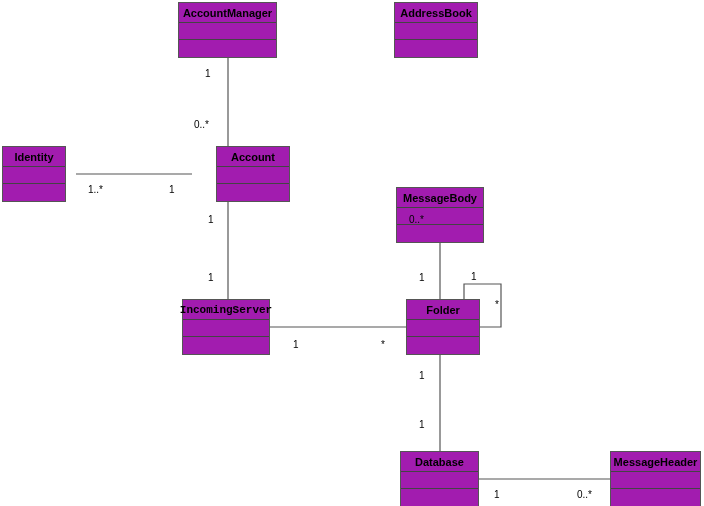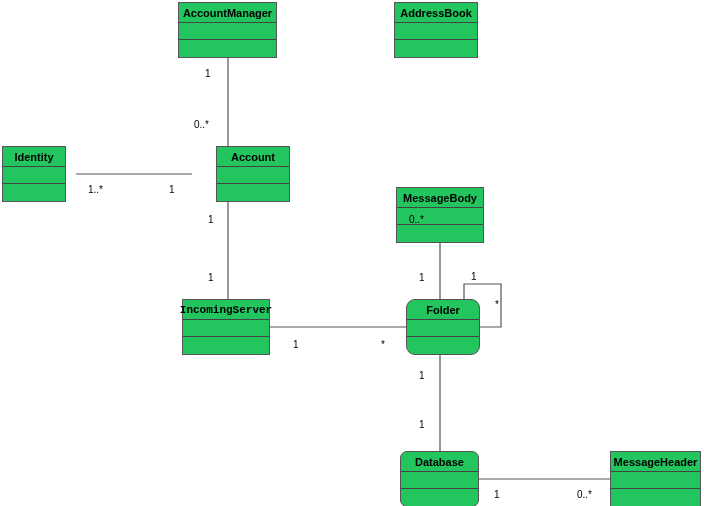--- a/index.html
+++ b/index.html
@@ -20,21 +20,21 @@
     left: 0;
     top: 0;
     width: 704px;
     height: 506px;
     pointer-events: none;
   }
   .uml-class {
     position: absolute;
     box-sizing: border-box;
     border: 1px solid #555555;
-    background: #22c55e;
+    background: #a21caf;
     z-index: 5;
   }
   .uml-name-compartment {
     box-sizing: border-box;
     height: 20px;
     border-bottom: 1px solid #444444;
     display: flex;
     align-items: center;
     justify-content: center;
     font-size: 11px;
@@ -103,26 +103,26 @@
       <div class="uml-class" style="left: 396px; top: 146px; width: 88px; margin-top: 41px;">
         <div class="uml-name-compartment">MessageBody</div>
         <div class="uml-attr-compartment"></div>
         <div class="uml-op-compartment"></div>
       </div>
       <div class="uml-class" style="left: 182px; top: 299px; width: 88px; font-family: Liberation Mono, monospace;">
         <div class="uml-name-compartment">IncomingServer</div>
         <div class="uml-attr-compartment"></div>
         <div class="uml-op-compartment"></div>
       </div>
-      <div class="uml-class" style="left: 406px; top: 299px; width: 74px; border-radius: 9px;">
+      <div class="uml-class" style="left: 406px; top: 299px; width: 74px;">
         <div class="uml-name-compartment">Folder</div>
         <div class="uml-attr-compartment"></div>
         <div class="uml-op-compartment"></div>
       </div>
-      <div class="uml-class" style="left: 400px; top: 451px; width: 79px; border-radius: 7px;">
+      <div class="uml-class" style="left: 400px; top: 451px; width: 79px;">
         <div class="uml-name-compartment">Database</div>
         <div class="uml-attr-compartment"></div>
         <div class="uml-op-compartment"></div>
       </div>
       <div class="uml-class" style="left: 610px; top: 451px; width: 91px; text-align: right;">
         <div class="uml-name-compartment">MessageHeader</div>
         <div class="uml-attr-compartment"></div>
         <div class="uml-op-compartment"></div>
       </div>
     </div>

